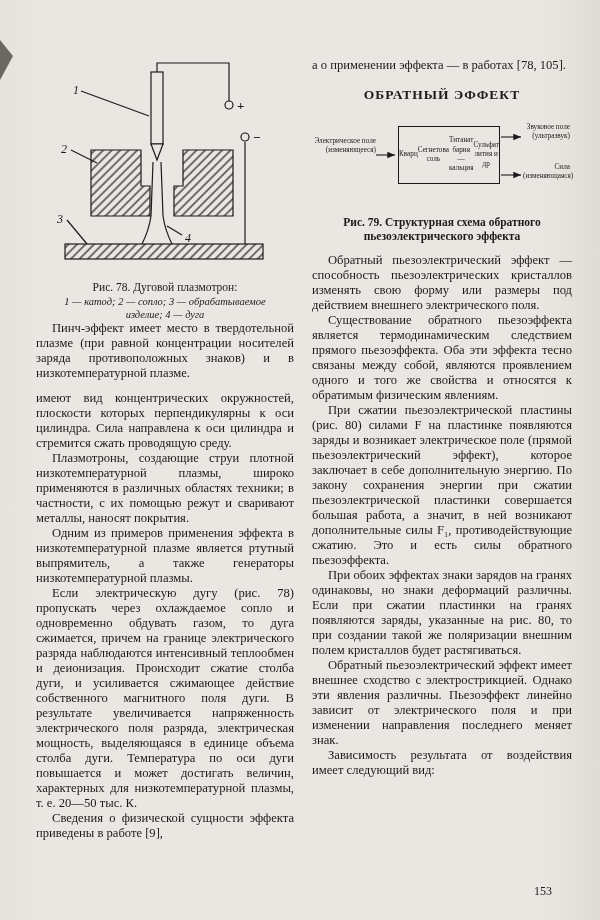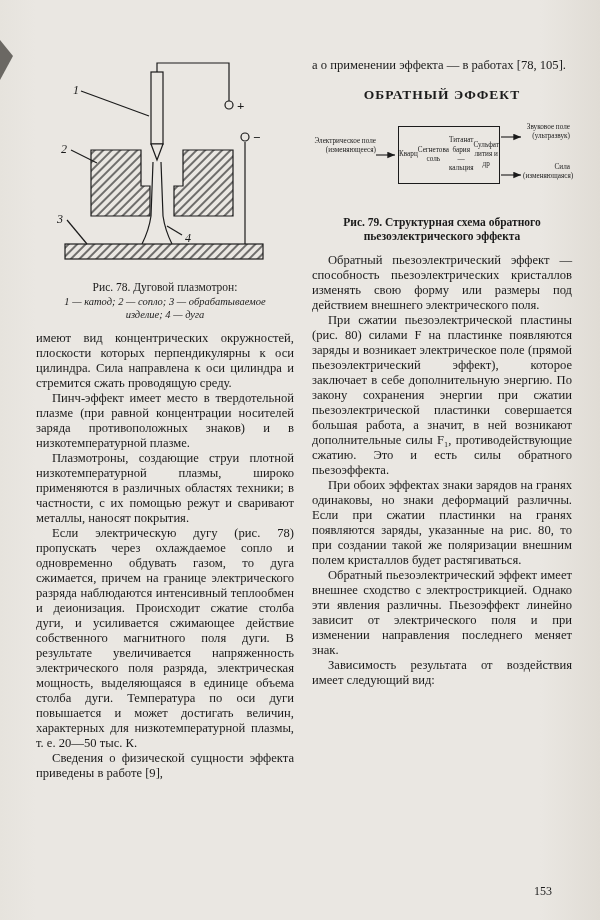--- a/index.html
+++ b/index.html
@@ -126,23 +126,24 @@
         <text class="sign" x="190" y="52">+</text>
         <text class="sign" x="206" y="84">−</text>
       </svg>
     </div>
     <figcaption>
       <div class="figcap-title">Рис. 78. Дуговой плазмотрон:</div>
       <div class="figcap-legend">1 — катод; 2 — сопло; 3 — обрабатываемое изделие; 4 — дуга</div>
     </figcaption>
   </figure>
 
+  <p class="body">Пинч-эффект имеет место в твердотельной плазме (при равной концентрации носителей заряда противоположных знаков) и в низкотемпературной плазме.</p>
   <p class="body no-indent first-par">имеют вид концентрических окружностей, плоскости которых перпендикулярны к оси цилиндра. Сила направлена к оси цилиндра и стремится сжать проводящую среду.</p>
-  <p class="body">Пинч-эффект имеет место в твердотельной плазме (при равной концентрации носителей заряда противоположных знаков) и в низкотемпературной плазме.</p>
   <p class="body">Плазмотроны, создающие струи плотной низкотемпературной плазмы, широко применяются в различных областях техники; в частности, с их помощью режут и сваривают металлы, наносят покрытия.</p>
+  <p class="body">Одним из примеров применения эффекта в низкотемпературной плазме является ртутный выпрямитель, а также генераторы низкотемпературной плазмы.</p>
   <p class="body">Если электрическую дугу (рис. 78) пропускать через охлаждаемое сопло и одновременно обдувать газом, то дуга сжимается, причем на границе электрического разряда наблюдаются интенсивный теплообмен и деионизация. Происходит сжатие столба дуги, и усиливается сжимающее действие собственного магнитного поля дуги. В результате увеличивается напряженность электрического поля разряда, электрическая мощность, выделяющаяся в единице объема столба дуги. Температура по оси дуги повышается и может достигать величин, характерных для низкотемпературной плазмы, т. е. 20—50 тыс. К.</p>
   <p class="body">Сведения о физической сущности эффекта приведены в работе [9],</p>
 </div>
 
 <div class="column col-right">
 
   <p class="body no-indent">а о применении эффекта — в работах [78, 105].</p>
 
   <div class="heading">
     <div>ОБРАТНЫЙ ЭФФЕКТ</div>
@@ -170,19 +171,20 @@
         <div class="box-line">Сульфат лития и др</div>
       </div>
 
       <div class="lbl fig79-out-top">Звуковое поле (ультразвук)</div>
       <div class="lbl fig79-out-bottom">Сила (изменяющаяся)</div>
     </div>
     <figcaption class="figcap-79">Рис. 79. Структурная схема обратного пьезоэлектрического эффекта</figcaption>
   </figure>
 
   <p class="body first-par">Обратный пьезоэлектрический эффект — способность пьезоэлектрических кристаллов изменять свою форму или размеры под действием внешнего электрического поля.</p>
+  <p class="body">Существование обратного пьезоэффекта является термодинамическим следствием прямого пьезоэффекта. Оба эти эффекта тесно связаны между собой, являются проявлением одного и того же свойства и относятся к обратимым физическим явлениям.</p>
   <p class="body">При сжатии пьезоэлектрической пластины (рис. 80) силами F на пластинке появляются заряды и возникает электрическое поле (прямой пьезоэлектрический эффект), которое заключает в себе дополнительную энергию. По закону сохранения энергии при сжатии пьезоэлектрической пластинки совершается большая работа, а значит, в ней возникают дополнительные силы F₁, противодействующие сжатию. Это и есть силы обратного пьезоэффекта.</p>
   <p class="body">При обоих эффектах знаки зарядов на гранях одинаковы, но знаки деформаций различны. Если при сжатии пластинки на гранях появляются заряды, указанные на рис. 80, то при создании такой же поляризации внешним полем кристаллов будет растягиваться.</p>
   <p class="body">Обратный пьезоэлектрический эффект имеет внешнее сходство с электрострикцией. Однако эти явления различны. Пьезоэффект линейно зависит от электрического поля и при изменении направления последнего меняет знак.</p>
   <p class="body">Зависимость результата от воздействия имеет следующий вид:</p>
 </div>
 
 <div class="page-number">153</div>
 
 </body></html>

